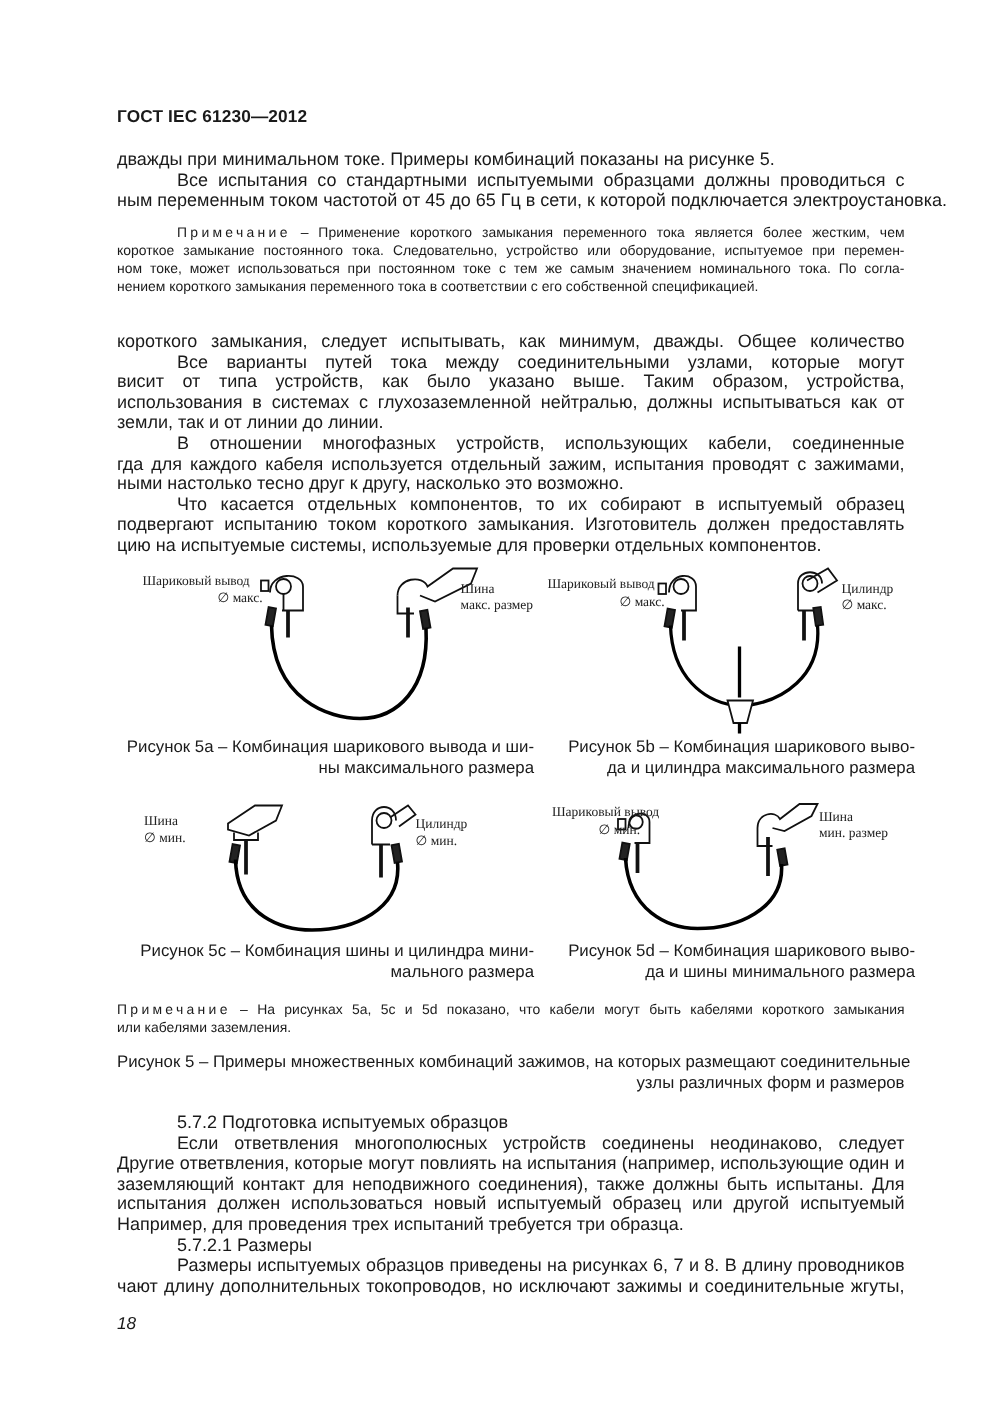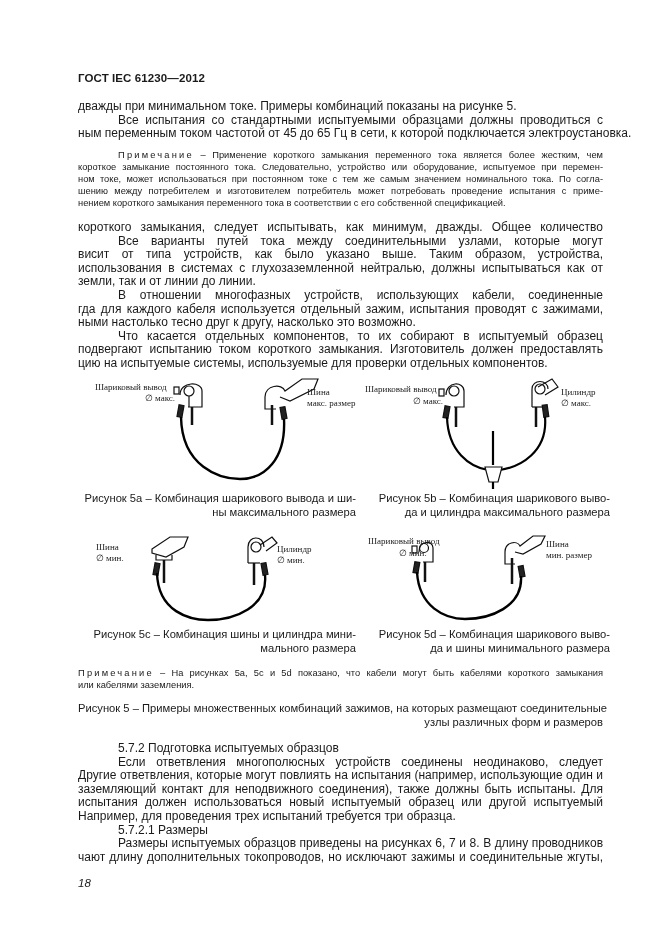--- a/index.html
+++ b/index.html
@@ -30,21 +30,20 @@
   <div class="block" style="top:88px;">
     <span class="line">дважды при минимальном токе. Примеры комбинаций показаны на рисунке 5.</span>
     <span class="line just indent">Все испытания со стандартными испытуемыми образцами должны проводиться с однофаз-</span>
     <span class="line">ным переменным током частотой от 45 до 65 Гц в сети, к которой подключается электроустановка.</span>
   </div>
 
   <div class="block note" style="top:137px;">
     <span class="line just indent"><span class="spaced">Примечание</span><span> – Применение короткого замыкания переменного тока является более жестким, чем</span></span>
     <span class="line just">короткое замыкание постоянного тока. Следовательно, устройство или оборудование, испытуемое при перемен-</span>
     <span class="line just">ном токе, может использоваться при постоянном токе с тем же самым значением номинального тока. По согла-</span>
-    <span class="line just">шению между потребителем и изготовителем потребитель может потребовать проведение испытания с приме-</span>
     <span class="line">нением короткого замыкания переменного тока в соответствии с его собственной спецификацией.</span>
   </div>
 
   <div class="block" style="top:209px;">
     <span class="line just">короткого замыкания, следует испытывать, как минимум, дважды. Общее количество испытаний за-</span>
     <span class="line just indent">Все варианты путей тока между соединительными узлами, которые могут подвергаться току</span>
     <span class="line just">висит от типа устройств, как было указано выше. Таким образом, устройства, предназначенные для</span>
     <span class="line just">использования в системах с глухозаземленной нейтралью, должны испытываться как от линии до</span>
     <span class="line">земли, так и от линии до линии.</span>
     <span class="line just indent">В отношении многофазных устройств, использующих кабели, соединенные параллельно, ко-</span>

